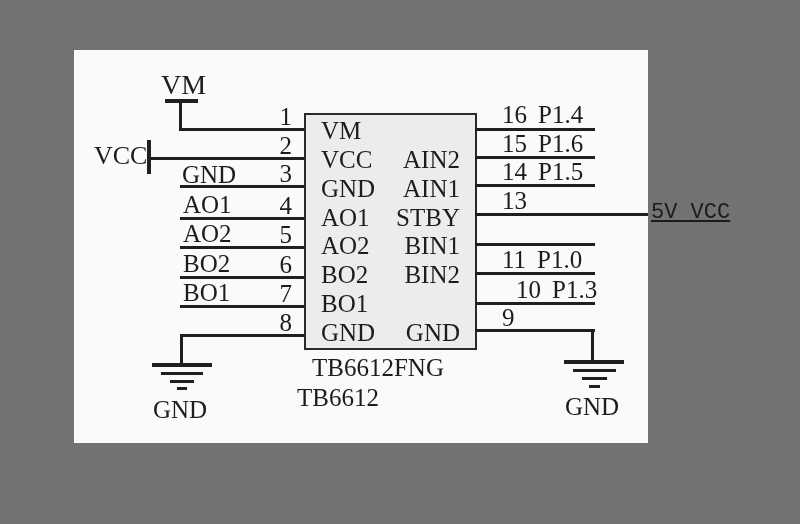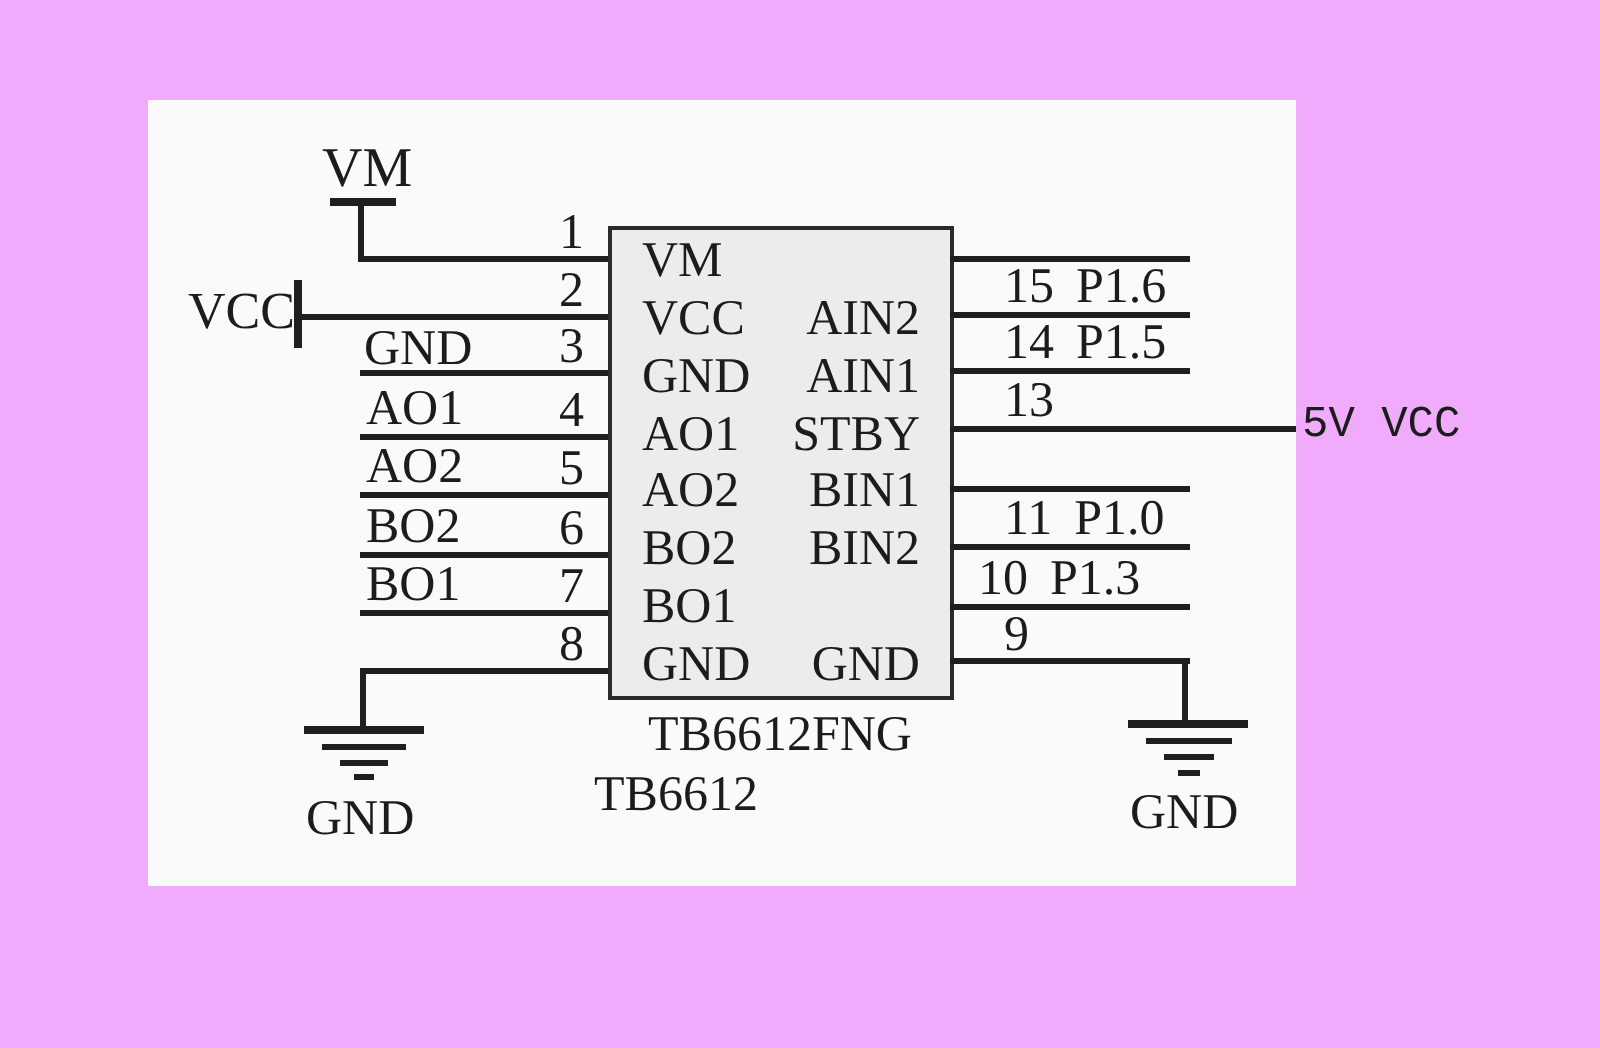--- a/index.html
+++ b/index.html
@@ -1,31 +1,31 @@
 <!DOCTYPE html>
 <html><head>
 <meta charset="utf-8">
 <style>
   html,body { margin:0; padding:0; background:#ffffff; }
   .canvas {
-    position:relative; width:800px; height:524px; background:#f0abfc;
+    position:relative; width:800px; height:524px; background:#737373;
     overflow:hidden; font-family:"Liberation Serif", serif;
   }
   .scan {
     position:absolute; left:74px; top:50px; width:574px; height:393px;
     background:#fafafa;
   }
   .wire { position:absolute; background:#1f1f1f; }
   .txt {
     position:absolute; color:#1c1c1c; line-height:1; white-space:pre;
     font-family:"Liberation Serif", serif; font-size:25px;
   }
   .s26 { font-size:26px; }
   .s28 { font-size:28px; }
-  .mono { font-family:"Liberation Mono", monospace; font-size:22px; }
+  .mono { font-family:"Liberation Mono", monospace; font-size:22px;text-decoration:underline; }
   .numL { left:240px; width:52px; text-align:right; }
   .pinR { display:flex; }
   .pinR .net { margin-left:11px; }
   .ic {
     position:absolute; left:304px; top:113px; width:173px; height:237px;
     box-sizing:border-box; background:#ececec; border:2px solid #2a2a2a;
     display:flex; flex-direction:column; justify-content:space-around;
     padding:1px 15px;
   }
   .ic-row {
@@ -96,49 +96,53 @@
     </div>
     <div class="ic-row">
       <span>BO1</span>
     </div>
     <div class="ic-row">
       <span>GND</span>
       <span>GND</span>
     </div>
   </div>
 
-  <div class="txt" style="left:324px;top:355px">TB6612FNG</div>
+  <div class="txt" style="left:312px;top:355px">TB6612FNG</div>
   <div class="txt" style="left:297px;top:385px">TB6612</div>
 
   <div class="wire" style="left:475px;top:128px;width:120px;height:3px"></div>
   <div class="wire" style="left:475px;top:156px;width:120px;height:3px"></div>
   <div class="wire" style="left:475px;top:184px;width:120px;height:3px"></div>
   <div class="wire" style="left:475px;top:213px;width:173px;height:3px"></div>
   <div class="wire" style="left:475px;top:243px;width:120px;height:3px"></div>
   <div class="wire" style="left:475px;top:272px;width:120px;height:3px"></div>
   <div class="wire" style="left:475px;top:302px;width:120px;height:3px"></div>
   <div class="wire" style="left:475px;top:329px;width:120px;height:3px"></div>
 
+  <div class="txt pinR" style="left:502px;top:102px">
+    <span>16</span>
+    <span class="net">P1.4</span>
+  </div>
   <div class="txt pinR" style="left:502px;top:131px">
     <span>15</span>
     <span class="net">P1.6</span>
   </div>
   <div class="txt pinR" style="left:502px;top:159px">
     <span>14</span>
     <span class="net">P1.5</span>
   </div>
   <div class="txt pinR" style="left:502px;top:188px">
     <span>13</span>
     <span class="net"></span>
   </div>
   <div class="txt pinR" style="left:502px;top:247px">
     <span>11</span>
     <span class="net">P1.0</span>
   </div>
-  <div class="txt pinR" style="left:489px;top:277px">
+  <div class="txt pinR" style="left:516px;top:277px">
     <span>10</span>
     <span class="net">P1.3</span>
   </div>
   <div class="txt pinR" style="left:502px;top:305px">
     <span>9</span>
     <span class="net"></span>
   </div>
 
   <div class="txt mono" style="left:651px;top:202px">5V VCC</div>
 

